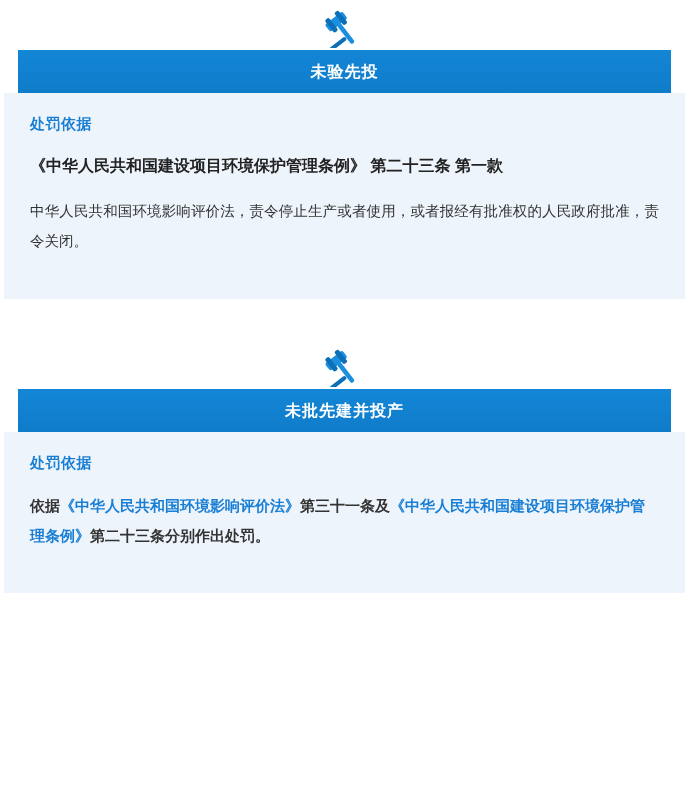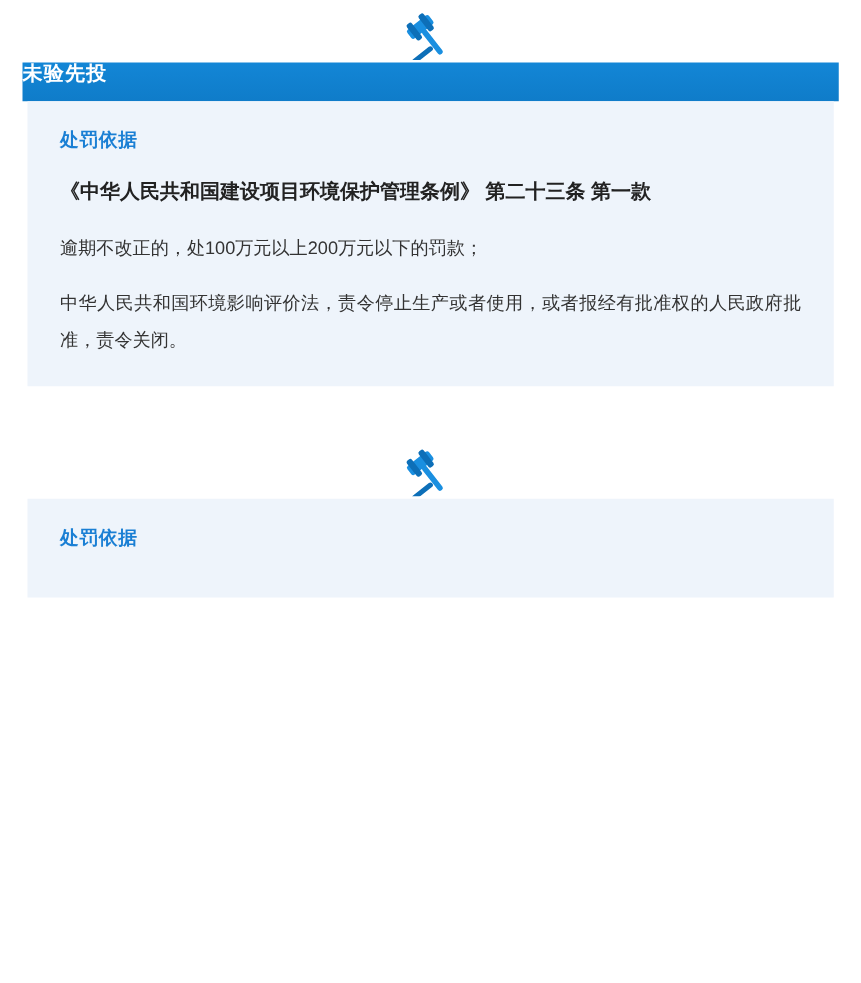--- a/index.html
+++ b/index.html
@@ -29,31 +29,32 @@
     align-items: flex-end;
     justify-content: center;
     padding-bottom: 2px;
   }
   .gavel-wrap svg {
     display: block;
   }
   .banner {
     background: linear-gradient(180deg, #1386d6 0%, #0f7cc9 100%);
     color: #ffffff;
+    text-align: center;
     font-size: 16px;
     font-weight: bold;
     letter-spacing: 1px;
-    padding: 0 0 12px 0;
+    padding: 12px 0 12px 0;
     margin: 0 18px;
     line-height: 1.2;
   }
   .body-box {
     background: #eef4fb;
-    margin: 0 22px;
-    padding: 22px 26px 20px 26px;
+    margin: 0 4px;
+    padding: 22px 26px 42px 26px;
     box-sizing: border-box;
   }
   .sub-title {
     color: #1a7fd4;
     font-size: 15px;
     font-weight: bold;
     margin: 0 0 18px 0;
     letter-spacing: 0.5px;
   }
   .law-title {
@@ -98,35 +99,38 @@
           <rect x="22.5" y="1.5" width="5" height="16" rx="1.8" fill="#0d6fb8"></rect>
           <rect x="17" y="13" width="4.5" height="24" rx="2" fill="#1a8fe0"></rect>
         </g>
         <rect x="5" y="34" width="20" height="4" rx="2" fill="#0d6fb8" transform="rotate(-38 15 36)"></rect>
       </svg>
     </div>
     <div class="banner">未验先投</div>
     <div class="body-box">
       <div class="sub-title">处罚依据</div>
       <div class="law-title">《中华人民共和国建设项目环境保护管理条例》 第二十三条 第一款</div>
-      <p class="para">逾期不改正的，处100万元以上200万元以下的罚款；</p>
       <p class="para">中华人民共和国环境影响评价法，责令停止生产或者使用，或者报经有批准权的人民政府批准，责令关闭。</p>
     </div>
   </div>
 
   <div class="section">
     <div class="gavel-wrap">
       <svg width="44" height="40" viewBox="0 0 44 40" aria-hidden="true">
         <g transform="rotate(-38 22 20)">
           <rect x="8" y="5" width="22" height="9" rx="2" fill="#1a8fe0"></rect>
           <rect x="10.5" y="1.5" width="5" height="16" rx="1.8" fill="#0d6fb8"></rect>
           <rect x="22.5" y="1.5" width="5" height="16" rx="1.8" fill="#0d6fb8"></rect>
           <rect x="17" y="13" width="4.5" height="24" rx="2" fill="#1a8fe0"></rect>
         </g>
         <rect x="5" y="34" width="20" height="4" rx="2" fill="#0d6fb8" transform="rotate(-38 15 36)"></rect>
       </svg>
     </div>
+    <div class="banner">未批先建并投产</div>
     <div class="body-box">
       <div class="sub-title">处罚依据</div>
+      <p class="rich">
+        <span>依据</span><span class="blue">《中华人民共和国环境影响评价法》</span><span>第三十一条及</span><span class="blue">《中华人民共和国建设项目环境保护管理条例》</span><span>第二十三条</span><span>分别作出处罚。</span>
+      </p>
     </div>
   </div>
 
 </div>
 
 </body></html>

